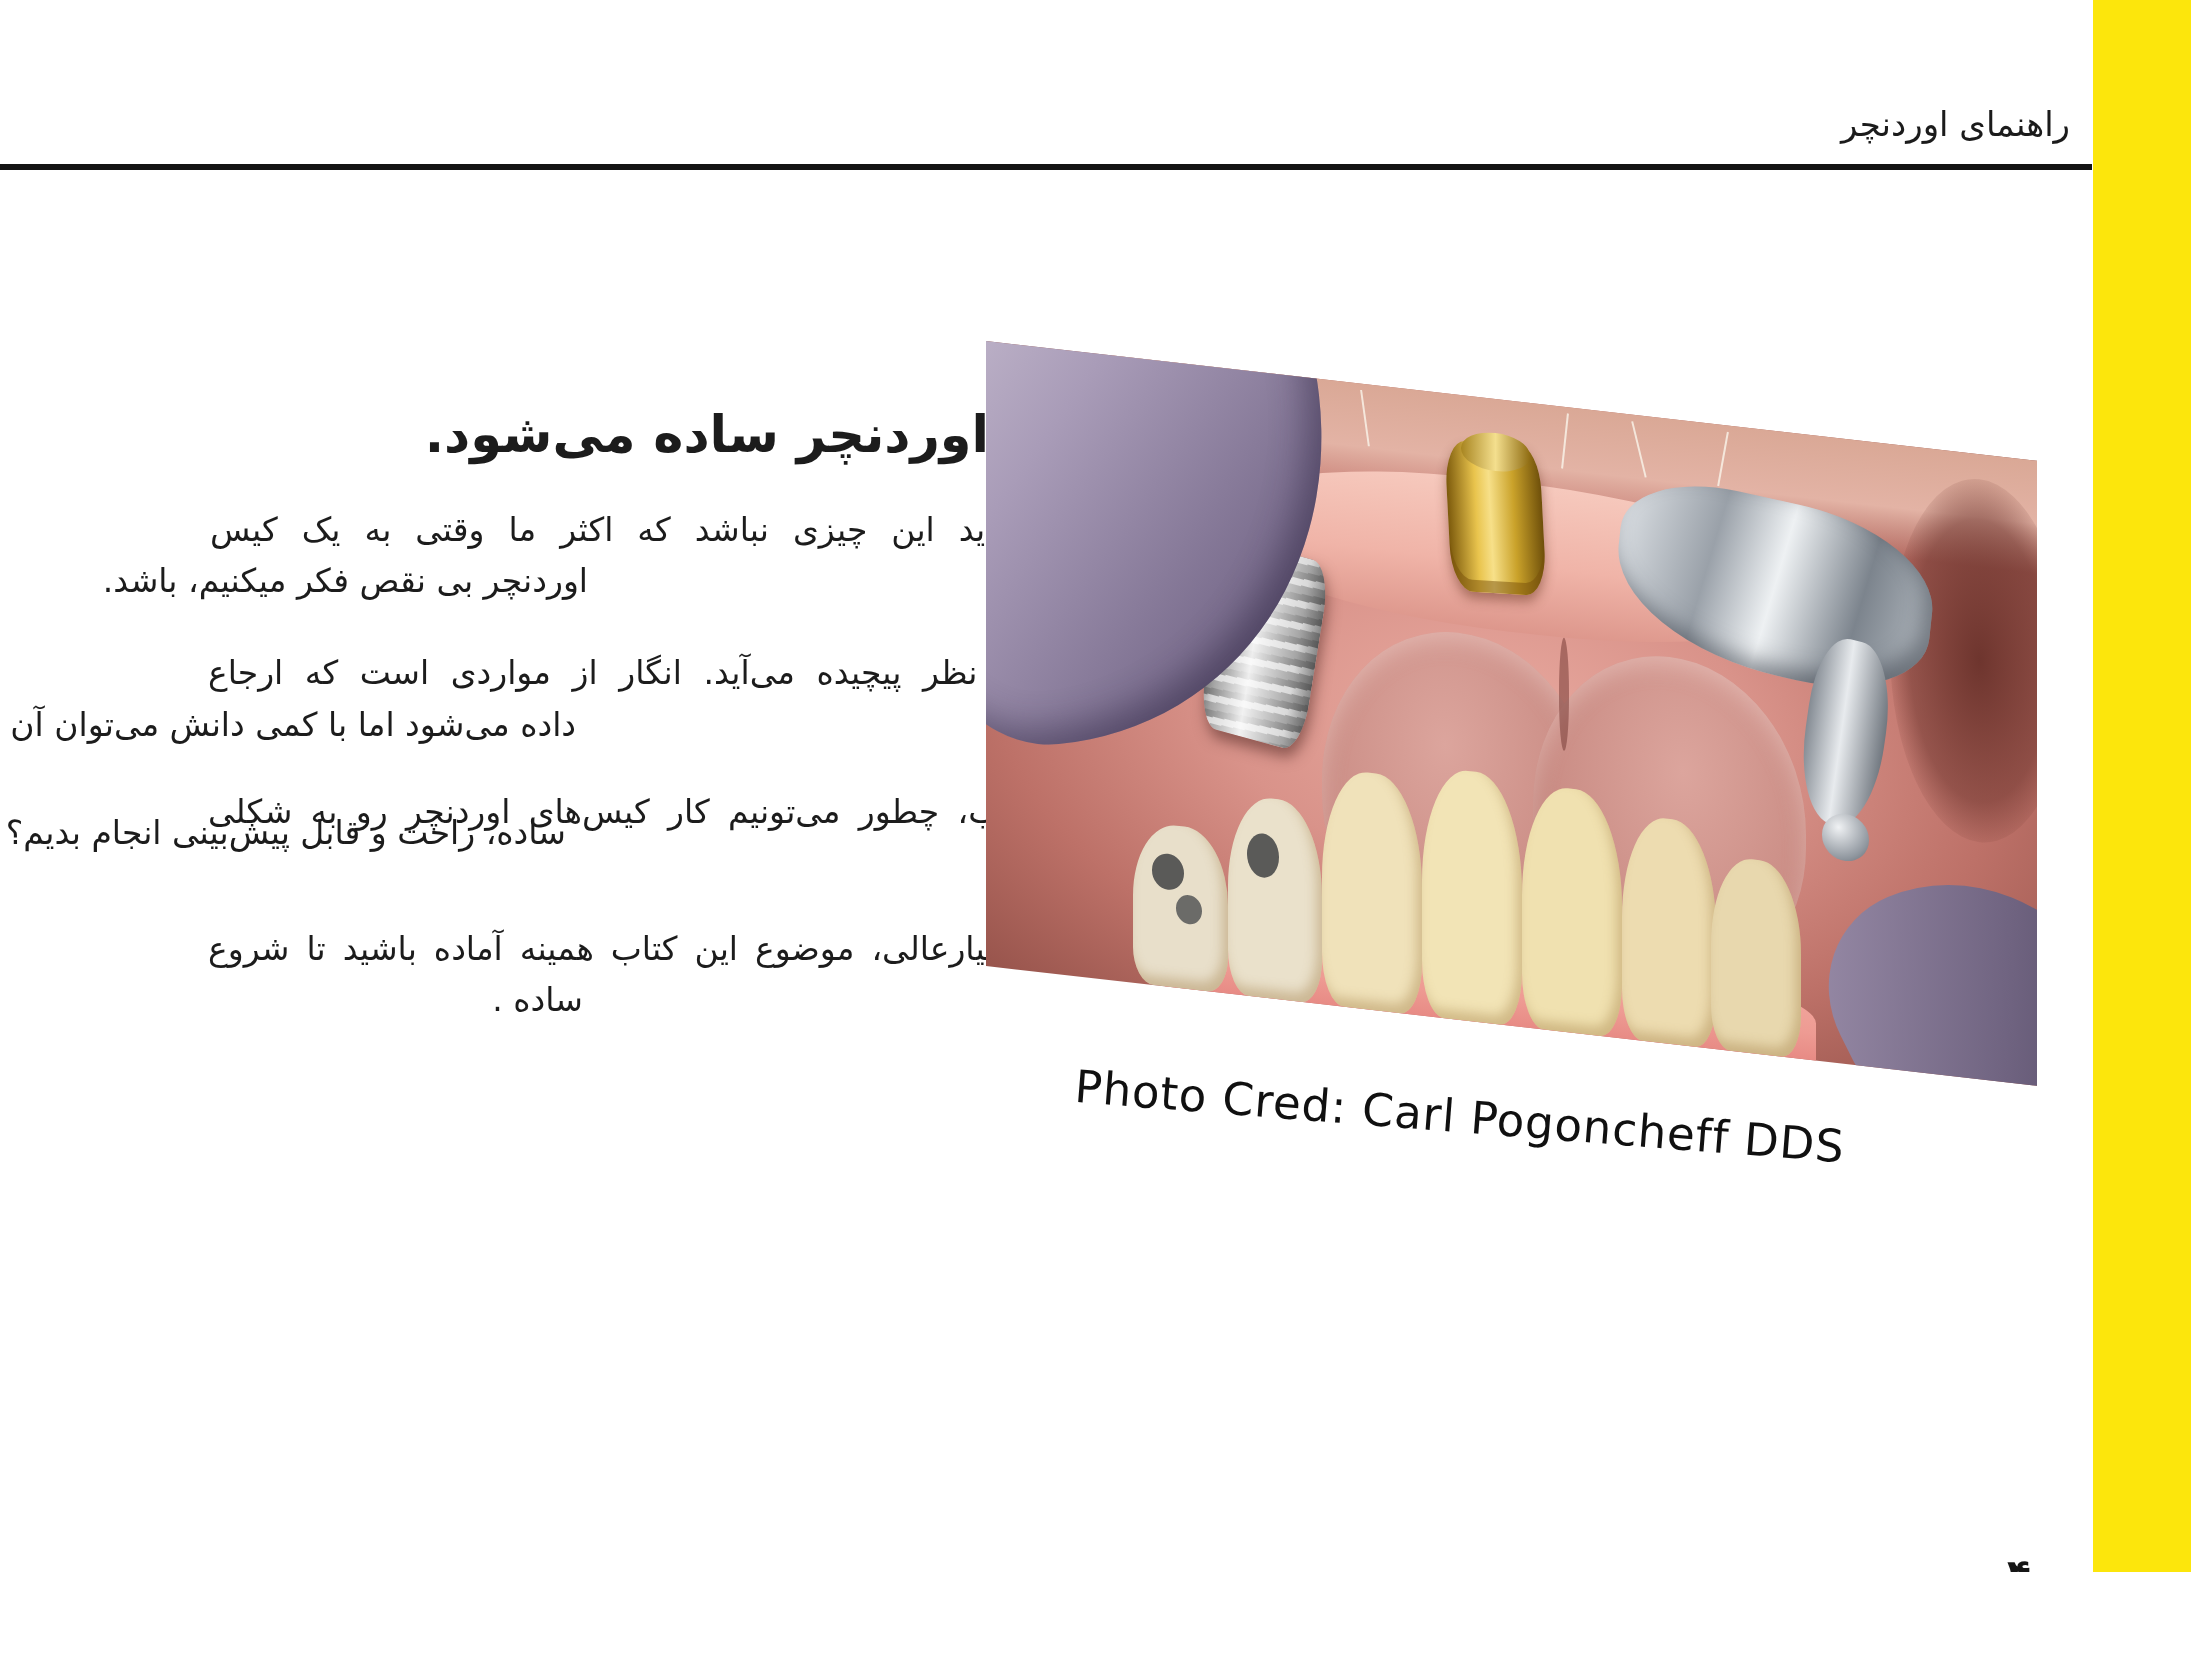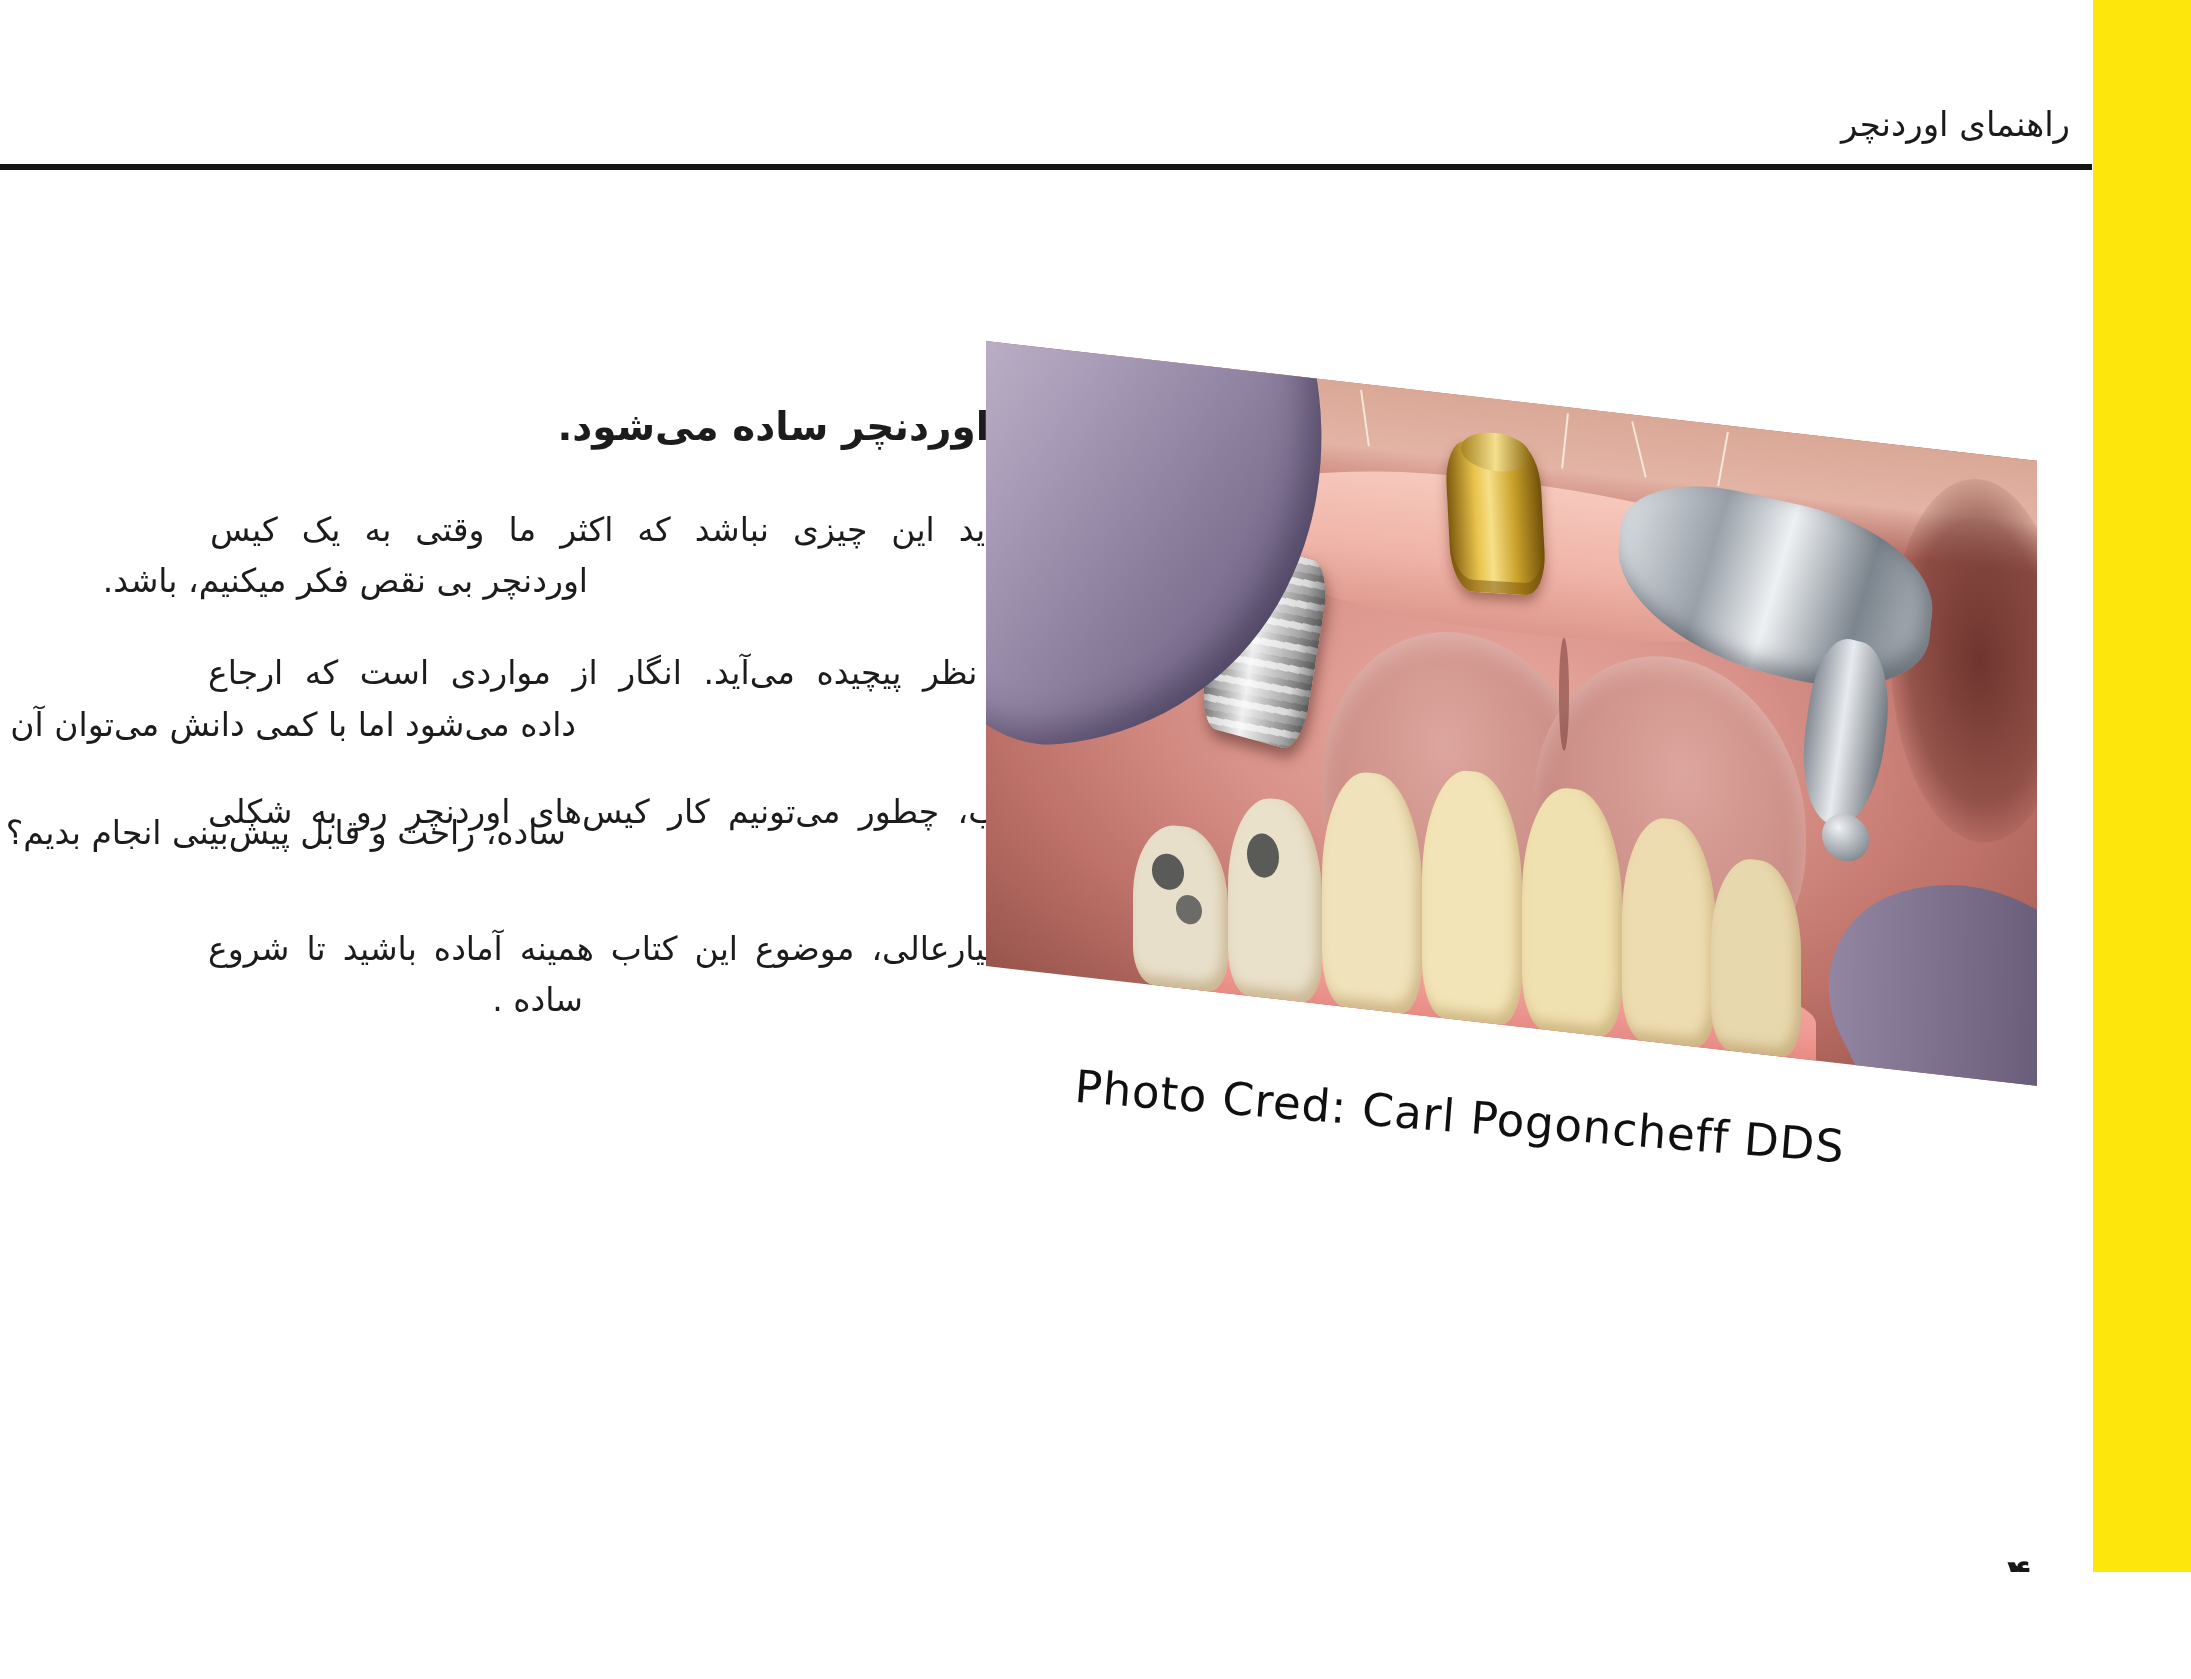--- a/index.html
+++ b/index.html
@@ -14,21 +14,21 @@
   }
   .rule{position:absolute;top:164px;left:0;width:2092px;height:6px;background:#141414;}
 
   
   .line{
     position:absolute;font-size:33px;line-height:1.3;color:#1c1c1c;
     font-family:"DejaVu Sans",sans-serif;
   }
   .full{text-align:justify;text-align-last:justify;}
   .short{white-space:nowrap;text-align:left;}
-  .ph {left:599px;top:402px;width:390px;font-size:39px;font-weight:bold;
+  .ph {left:599px;top:402px;width:390px;font-size:51px;font-weight:bold;
        text-align:justify;text-align-last:justify;white-space:nowrap;}
   .p1a{left:210px;top:509px;width:813px;}
   .p1b{top:560px;right:1604px;}
   .p2a{left:208px;top:652px;width:818px;}
   .p2b{top:704px;right:1616px;}
   .p3a{left:208px;top:791px;width:813px;}
   .p3b{top:812px;right:1626px;}
   .p4a{left:208px;top:928px;width:816px;}
   .p4b{top:979px;right:1609px;}
 

